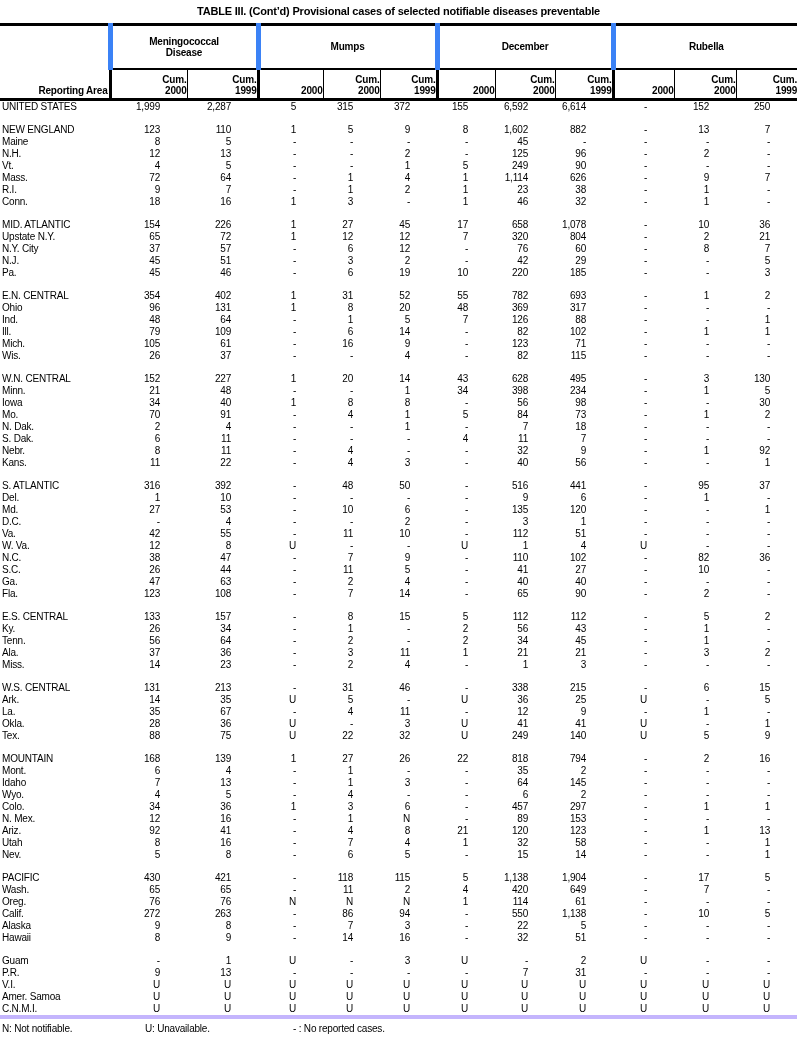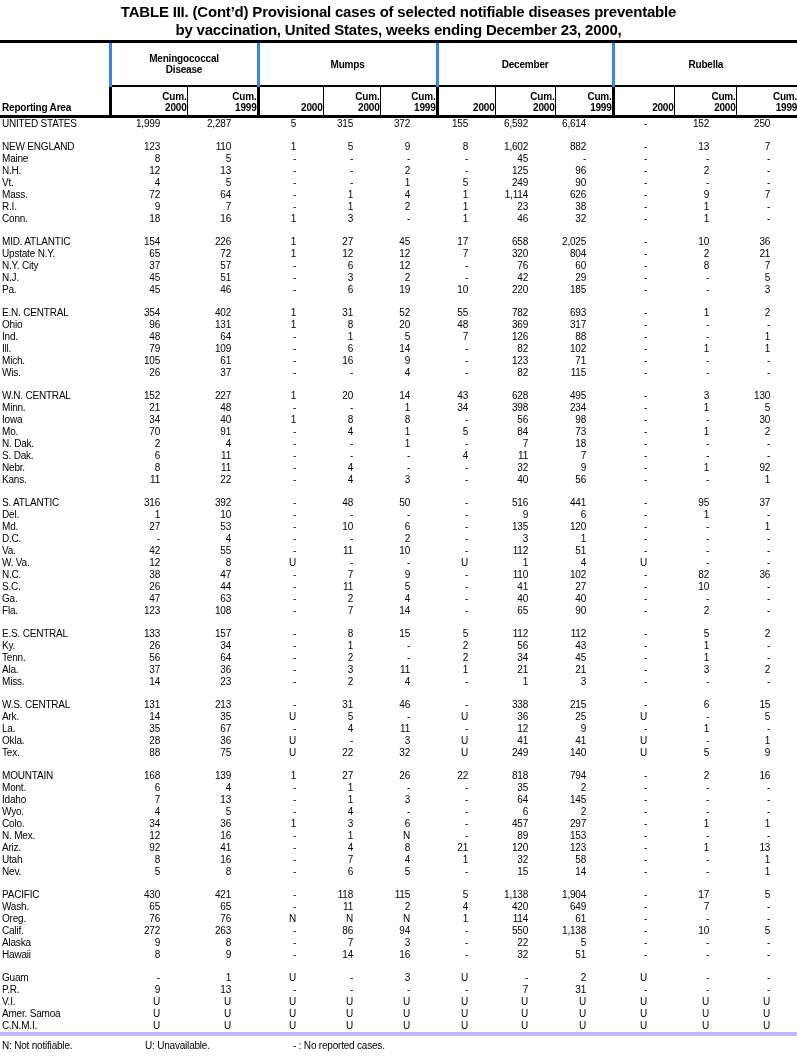--- a/index.html
+++ b/index.html
@@ -7,44 +7,44 @@
     width: 797px; height: 1064px; overflow: hidden;
     font-family: "Liberation Sans", "DejaVu Sans", sans-serif;
     color: #000;
     -webkit-font-smoothing: none;
   }
   .page { width: 797px; }
 
   
   .title {
     text-align: center; font-weight: bold;
-    font-size: 15px; line-height: 17.5px;
+    font-size: 11px; line-height: 17.5px;
     padding-top: 3px; letter-spacing: -0.2px;
   }
 
   
   table.report {
     border-collapse: collapse; table-layout: fixed;
     width: 797px; margin-top: 2px;
   }
   thead th {
     font-weight: bold; font-size: 10px; letter-spacing: -0.2px;
     padding: 0;
   }
   thead tr.group-row th { border-top: 3px solid #000; }
   th.area-head {
-    text-align: left; vertical-align: bottom;
+    text-align: right; vertical-align: bottom;
     padding: 0 0 2px 2px;
     border-top: 3px solid #000;
     border-bottom: 3px solid #000;
   }
   th.group {
     text-align: center; vertical-align: middle;
     height: 42px;
-    border-left: 3px solid #3b82f6;
+    border-left: 5px solid #3b82f6;
     border-bottom: 2px solid #000;
     white-space: pre-line;
   }
   thead tr.sub-row th {
     text-align: right; vertical-align: bottom;
     height: 26px; padding-bottom: 2px;
     border-left: 1px solid #000;
     border-bottom: 3px solid #000;
     white-space: pre-line; line-height: 11px;
   }
@@ -67,21 +67,20 @@
   .footnotes .fn-1 { width: 143px; }
   .footnotes .fn-2 { width: 148px; }
 </style>
 </head>
 <body>
 
 <div class="page">
 
   <div class="title">
     <div>TABLE III. (Cont’d) Provisional cases of selected notifiable diseases preventable</div>
-    <div>by vaccination, United States, weeks ending December 23, 2000,</div>
   </div>
 
   <table class="report">
     <colgroup>
       <col style="width:110px">
       <col style="width:77px">
         <col style="width:71px">
       <col style="width:65px">
         <col style="width:57px">
         <col style="width:57px">
@@ -238,21 +237,21 @@
         </tr>
         <tr class="gap">
           <td class="area">MID. ATLANTIC</td>
           <td class="val">154</td>
           <td class="val">226</td>
           <td class="val">1</td>
           <td class="val">27</td>
           <td class="val">45</td>
           <td class="val">17</td>
           <td class="val">658</td>
-          <td class="val">2,025</td>
+          <td class="val">1,078</td>
           <td class="val">-</td>
           <td class="val">10</td>
           <td class="val">36</td>
         </tr>
         <tr>
           <td class="area">Upstate N.Y.</td>
           <td class="val">65</td>
           <td class="val">72</td>
           <td class="val">1</td>
           <td class="val">12</td>

